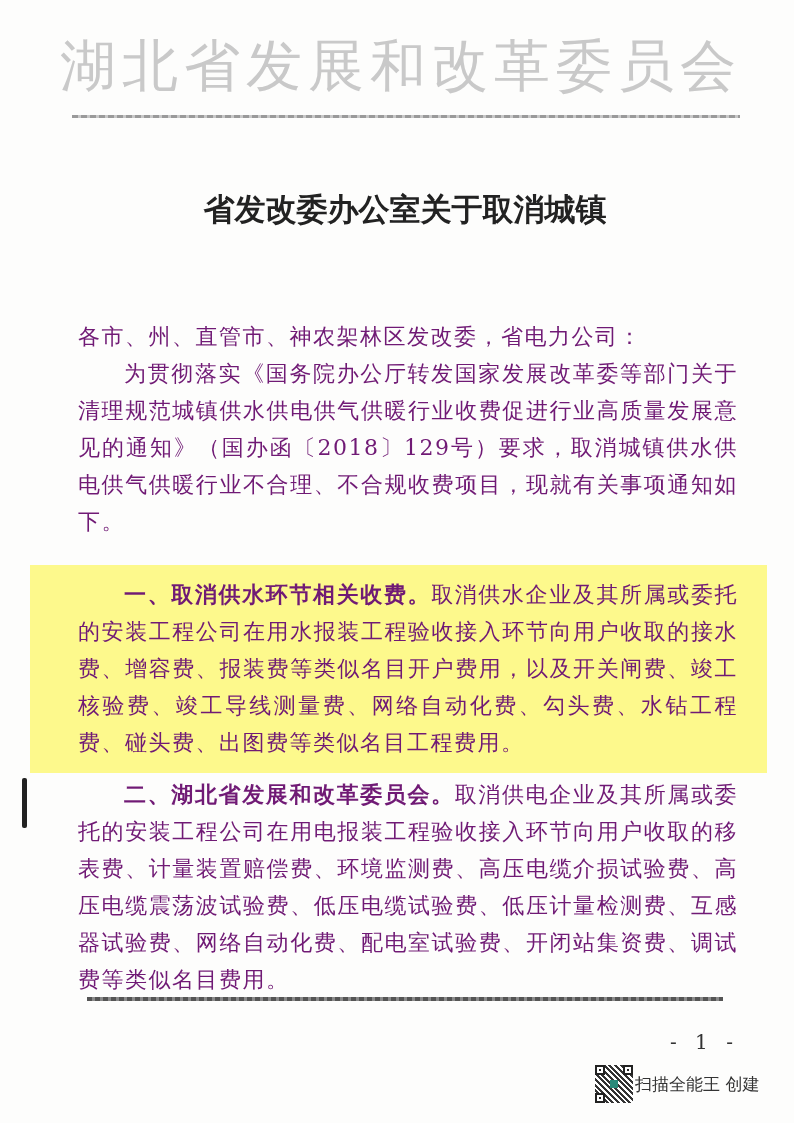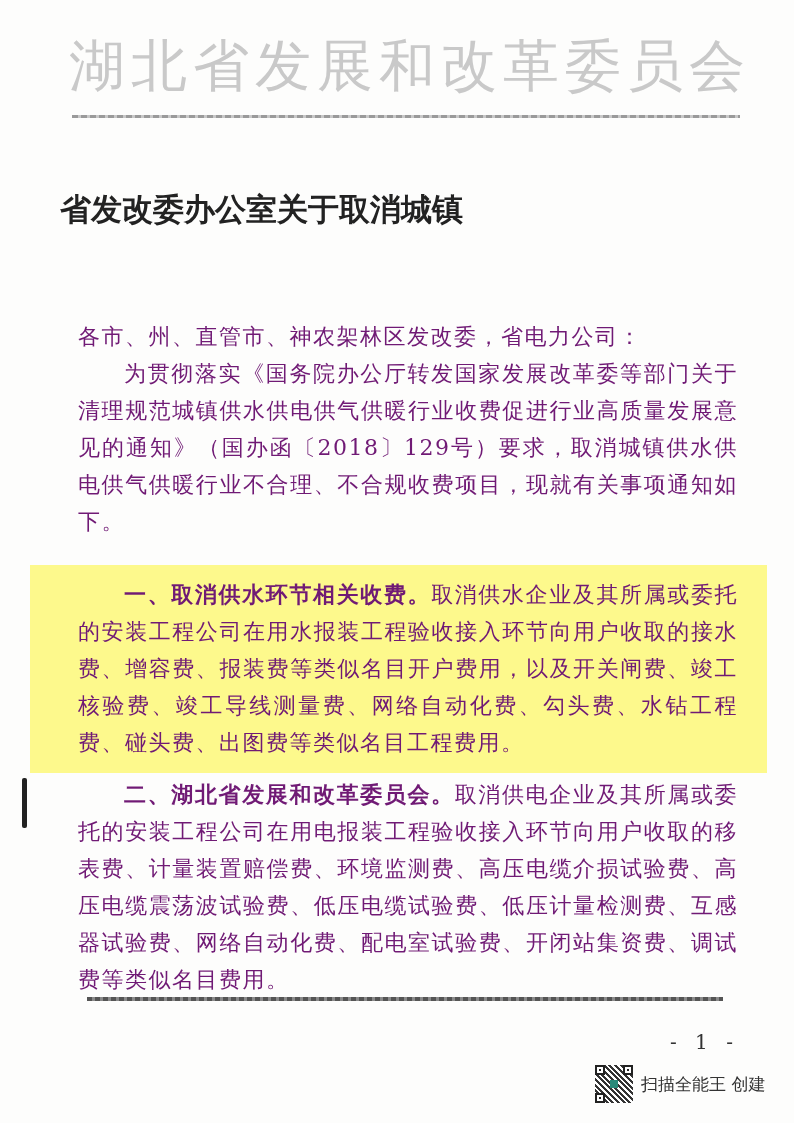--- a/index.html
+++ b/index.html
@@ -3,31 +3,31 @@
 <meta charset="utf-8">
 <style>
   html, body { margin: 0; padding: 0; }
   body {
     width: 794px; height: 1123px; position: relative; overflow: hidden;
     background: #fdfdfc;
     font-family: "DejaVu Serif", "Liberation Serif", serif;
     color: #1a1a1a;
   }
   .letterhead {
-    position: absolute; left: 60px; top: 30px; width: 700px; text-align: center;
+    position: absolute; left: 60px; top: 30px; width: 700px; text-align: left;
     font-family: Liberation Serif, serif;
     font-size: 56px; letter-spacing: 6px; color: #c9c9c9; font-weight: normal;
     line-height: 72px;
   }
   .rule-top {
     position: absolute; left: 72px; top: 115px; width: 668px; height: 3px;
     background: repeating-linear-gradient(90deg, #9a9a9a 0 6px, #c8c8c8 6px 9px);
   }
   .title {
-    position: absolute; left: 60px; top: 188px; width: 690px; 
+    position: absolute; left: 60px; top: 188px; width: 690px; text-align: center;
     font-family: "DejaVu Serif", serif; font-weight: bold; font-size: 31px; line-height: 42px;
     color: #222;
   }
   .para {
     position: absolute; left: 78px; width: 660px;
     font-size: 22px; line-height: 37px; letter-spacing: 1.5px; color: #701a75;
     text-align: justify;
   }
   .para .indent { display: inline-block; width: 46px; }
   .highlight {
@@ -40,21 +40,21 @@
     background: repeating-linear-gradient(90deg, #555 0 5px, #8a8a8a 5px 8px);
   }
   .bracket-mark {
     position: absolute; left: 22px; top: 778px; width: 5px; height: 50px; background: #222;
     border-radius: 2px;
   }
   .page-number {
     position: absolute; left: 670px; top: 1030px; font-size: 20px; color: #333; letter-spacing: 6px;
   }
   .watermark {
-    position: absolute; left: 595px; top: 1065px; display: flex; align-items: center; gap: 8px;
+    position: absolute; left: 595px; top: 1065px; display: flex; align-items: center; gap: 2px;
   }
   .qr {
     width: 38px; height: 38px; position: relative;
     background:
       repeating-linear-gradient(45deg, #333 0 2px, #fff 2px 4px),
       #fff;
   }
   .qr .finder {
     position: absolute; width: 10px; height: 10px; border: 2px solid #222; background: #fff; box-sizing: border-box;
   }

